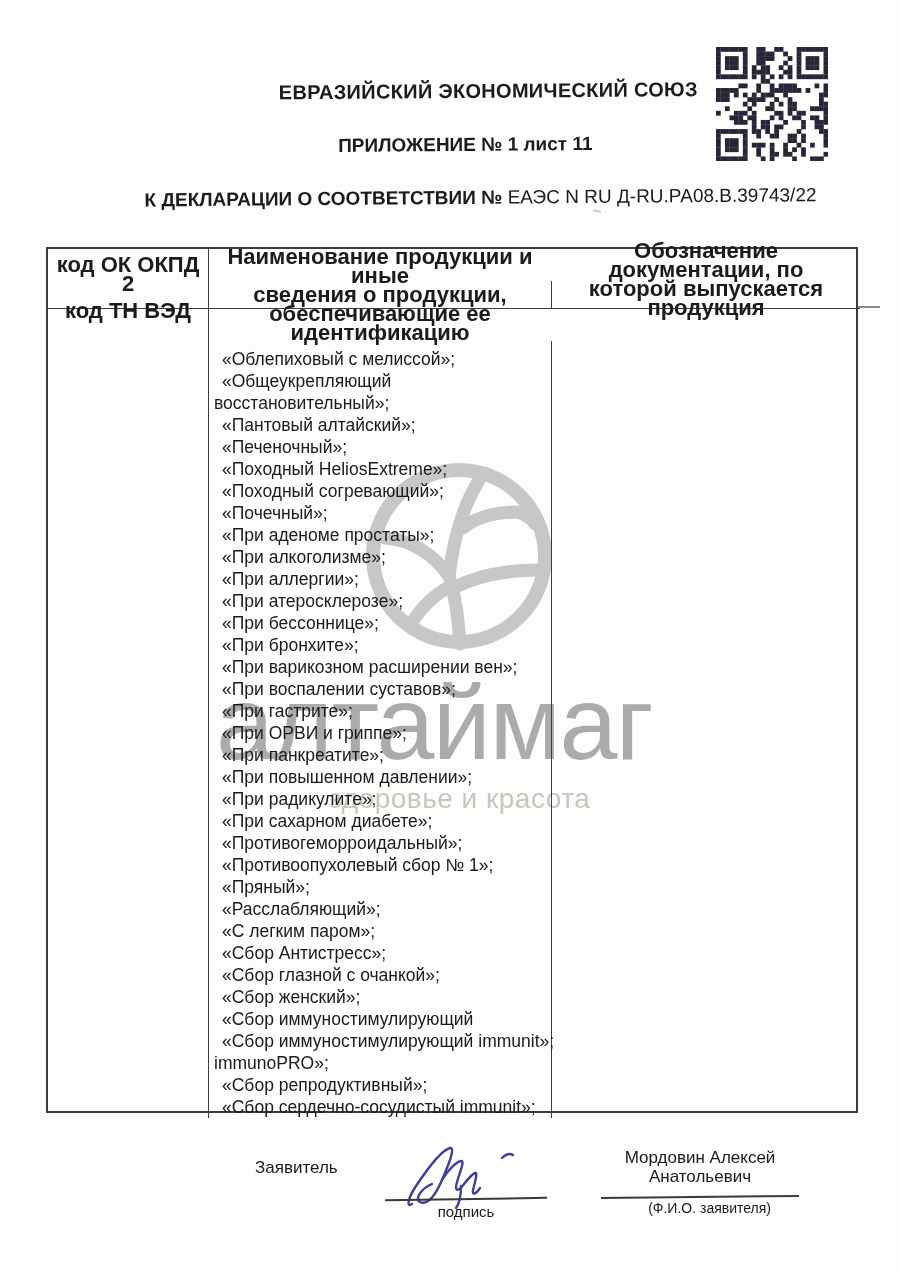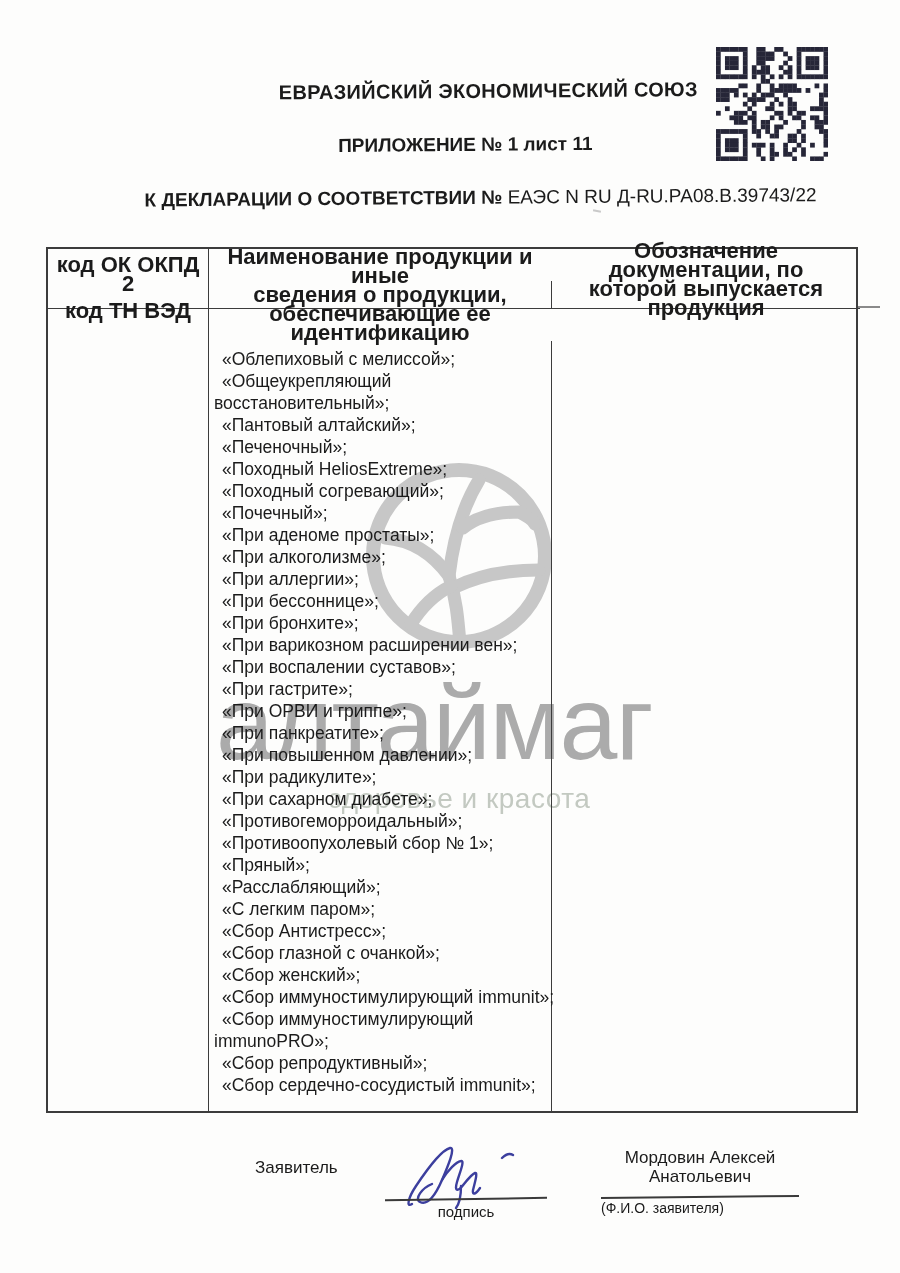--- a/index.html
+++ b/index.html
@@ -41,21 +41,21 @@
   .p-line{font-size:17.5px;line-height:22px;padding-left:13px;white-space:nowrap;color:var(--text,#1b1b1b);}
   .p-line.cont{padding-left:5px;}
   
   .ftr{position:absolute;left:0;top:0;width:100%;z-index:2;}
   .f-label{position:absolute;left:255px;top:1158px;font-size:17px;}
   .sig-svg{position:absolute;left:398px;top:1140px;width:150px;height:72px;}
   .sig-line{position:absolute;left:385px;top:1198px;width:162px;height:1.5px;background:#3a3a3a;transform:rotate(-0.8deg);}
   .sig-caption{position:absolute;left:385px;top:1203px;width:162px;text-align:center;font-size:15px;}
   .name-block{position:absolute;left:601px;top:1148px;width:198px;text-align:center;font-size:17px;line-height:19px;white-space:pre-line;}
   .name-line{position:absolute;left:601px;top:1196px;width:198px;height:1.5px;background:#3a3a3a;transform:rotate(-0.6deg);}
-  .name-caption{position:absolute;left:601px;top:1200px;width:198px;text-align:left;font-size:14px;}
+  .name-caption{position:absolute;left:573px;top:1200px;width:198px;text-align:right;font-size:14px;}
 </style>
 </head>
 <body>
 
 <div class="page" style="--text: #1b1b1b; --border: #3c3c3c; --qr-ink: #262638; --wm-gray: #ababab; --wm-sub: #c3c9c1; --logo-gray: #c7c7c7; --sig-ink: #3c3f9e;">
 
   <div>
     <svg class="abs wm wm-logo" viewBox="0 0 196 196">
       <circle cx="96" cy="98" r="86" fill="none" stroke="var(--logo-gray,#c7c7c7)" stroke-width="14"></circle>
       <g fill="none" stroke="var(--logo-gray,#c7c7c7)" stroke-width="13" stroke-linecap="round">
@@ -385,40 +385,41 @@
         <div class="p-line">«Общеукрепляющий</div>
         <div class="p-line cont">восстановительный»;</div>
         <div class="p-line">«Пантовый алтайский»;</div>
         <div class="p-line">«Печеночный»;</div>
         <div class="p-line">«Походный HeliosExtreme»;</div>
         <div class="p-line">«Походный согревающий»;</div>
         <div class="p-line">«Почечный»;</div>
         <div class="p-line">«При аденоме простаты»;</div>
         <div class="p-line">«При алкоголизме»;</div>
         <div class="p-line">«При аллергии»;</div>
+        <div class="p-line">«При атеросклерозе»;</div>
         <div class="p-line">«При бессоннице»;</div>
         <div class="p-line">«При бронхите»;</div>
         <div class="p-line">«При варикозном расширении вен»;</div>
         <div class="p-line">«При воспалении суставов»;</div>
         <div class="p-line">«При гастрите»;</div>
         <div class="p-line">«При ОРВИ и гриппе»;</div>
         <div class="p-line">«При панкреатите»;</div>
         <div class="p-line">«При повышенном давлении»;</div>
         <div class="p-line">«При радикулите»;</div>
         <div class="p-line">«При сахарном диабете»;</div>
         <div class="p-line">«Противогеморроидальный»;</div>
         <div class="p-line">«Противоопухолевый сбор № 1»;</div>
         <div class="p-line">«Пряный»;</div>
         <div class="p-line">«Расслабляющий»;</div>
         <div class="p-line">«С легким паром»;</div>
         <div class="p-line">«Сбор Антистресс»;</div>
         <div class="p-line">«Сбор глазной с очанкой»;</div>
         <div class="p-line">«Сбор женский»;</div>
+        <div class="p-line">«Сбор иммуностимулирующий</div>
         <div class="p-line">«Сбор иммуностимулирующий immunit»;</div>
-        <div class="p-line">«Сбор иммуностимулирующий</div>
         <div class="p-line cont">immunoPRO»;</div>
         <div class="p-line">«Сбор репродуктивный»;</div>
         <div class="p-line">«Сбор сердечно-сосудистый immunit»;</div>
       </div>
     <div class="cell"></div>
   </div>
 
   <div class="ftr">
     <div class="f-label">Заявитель</div>
     <svg class="sig-svg" viewBox="0 0 150 72">

